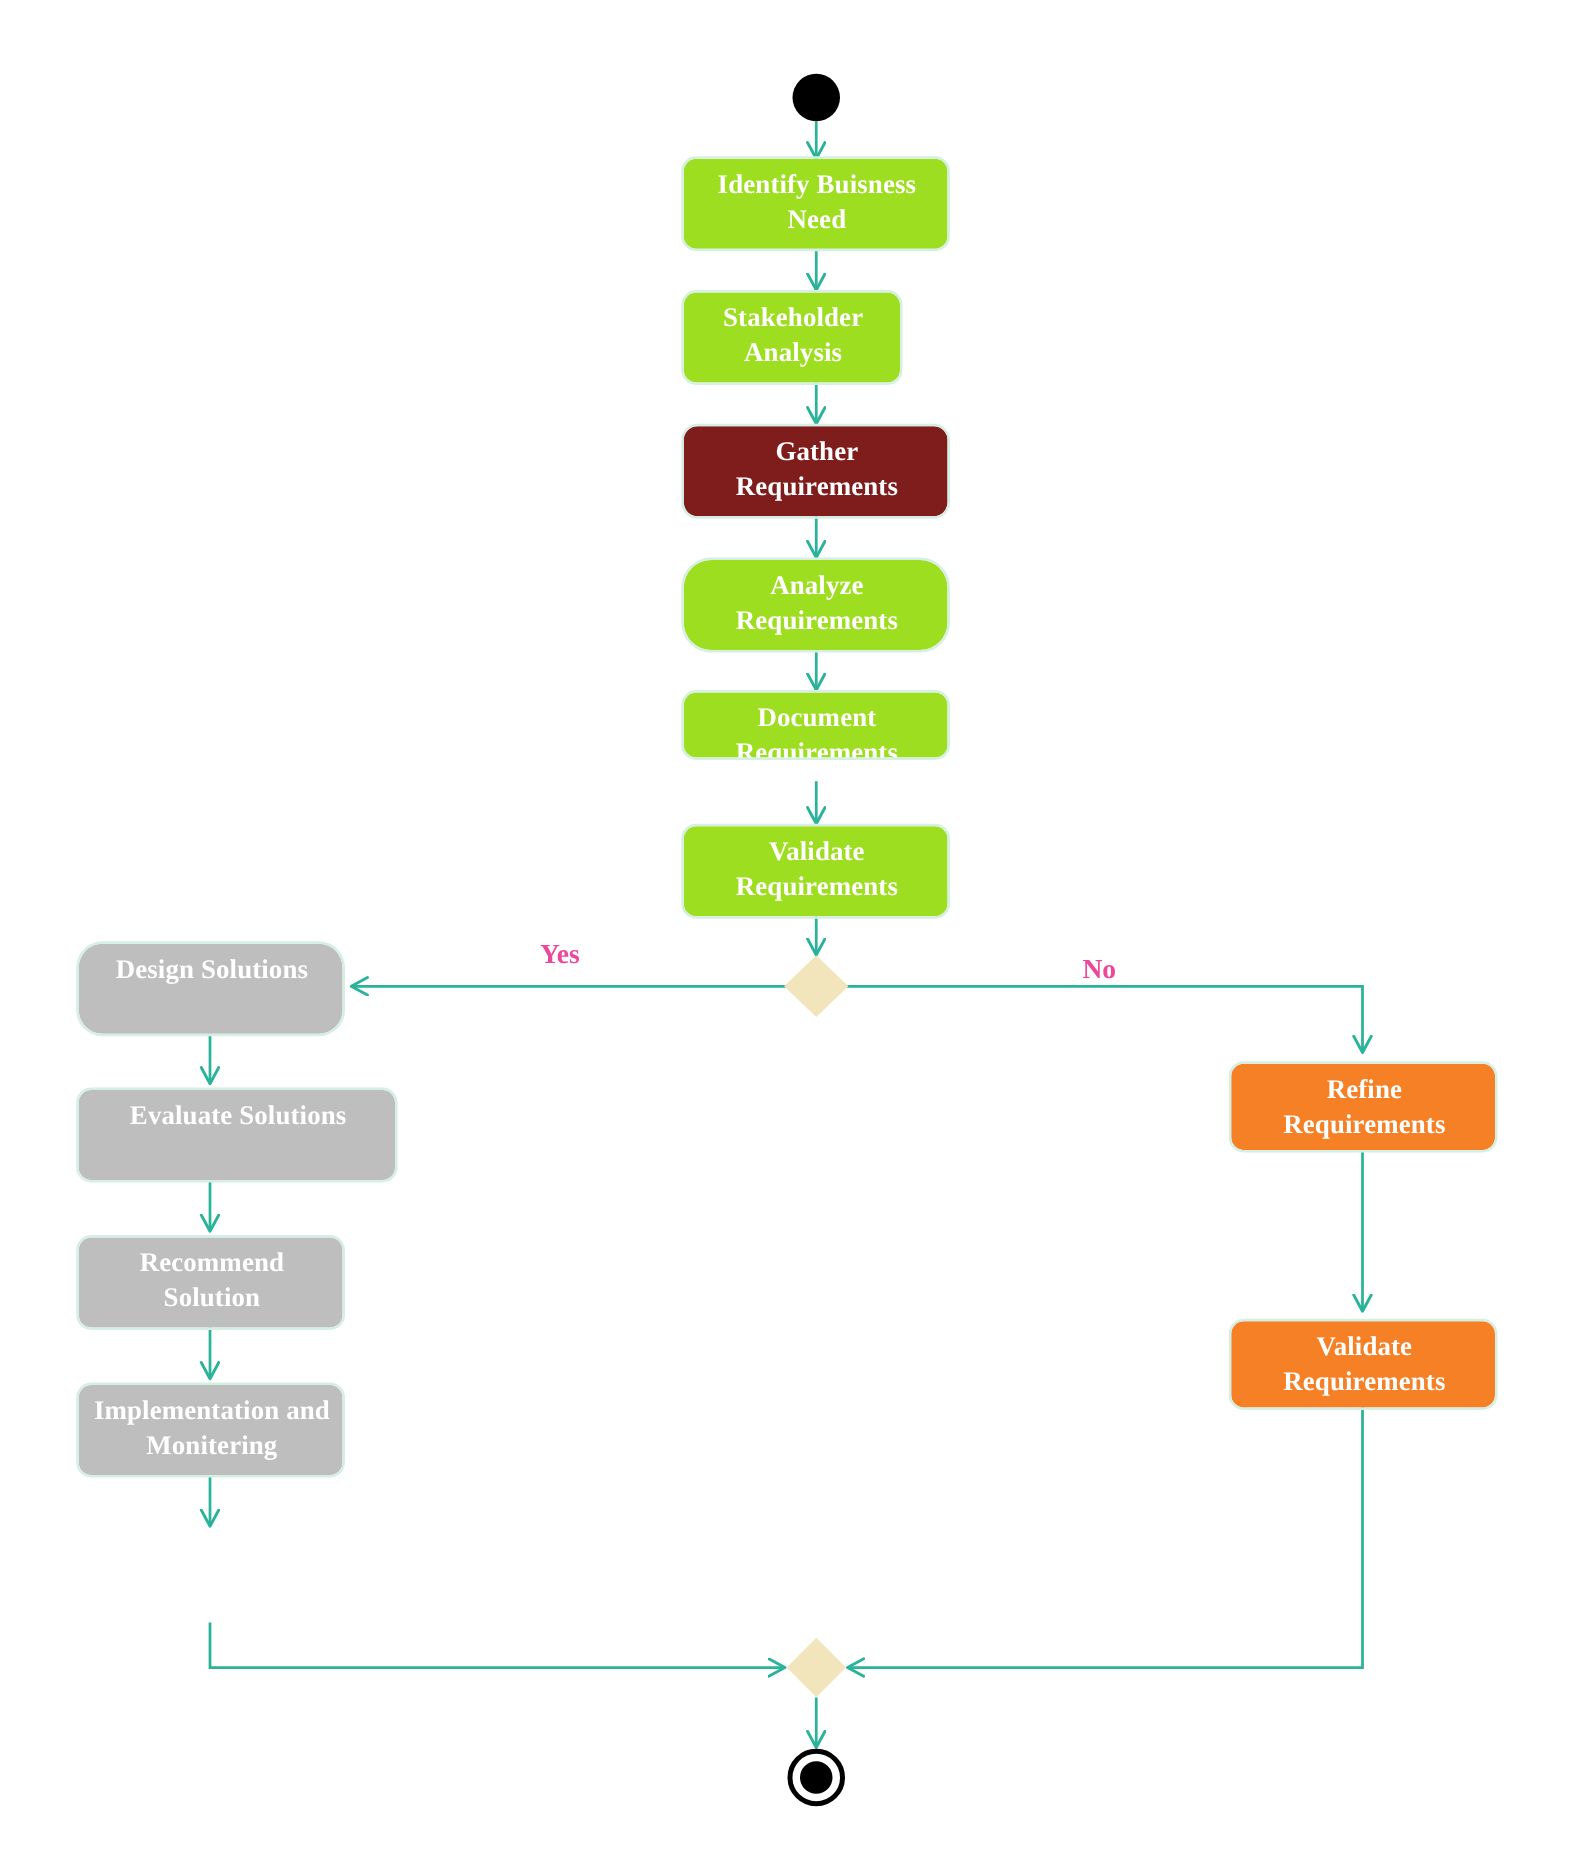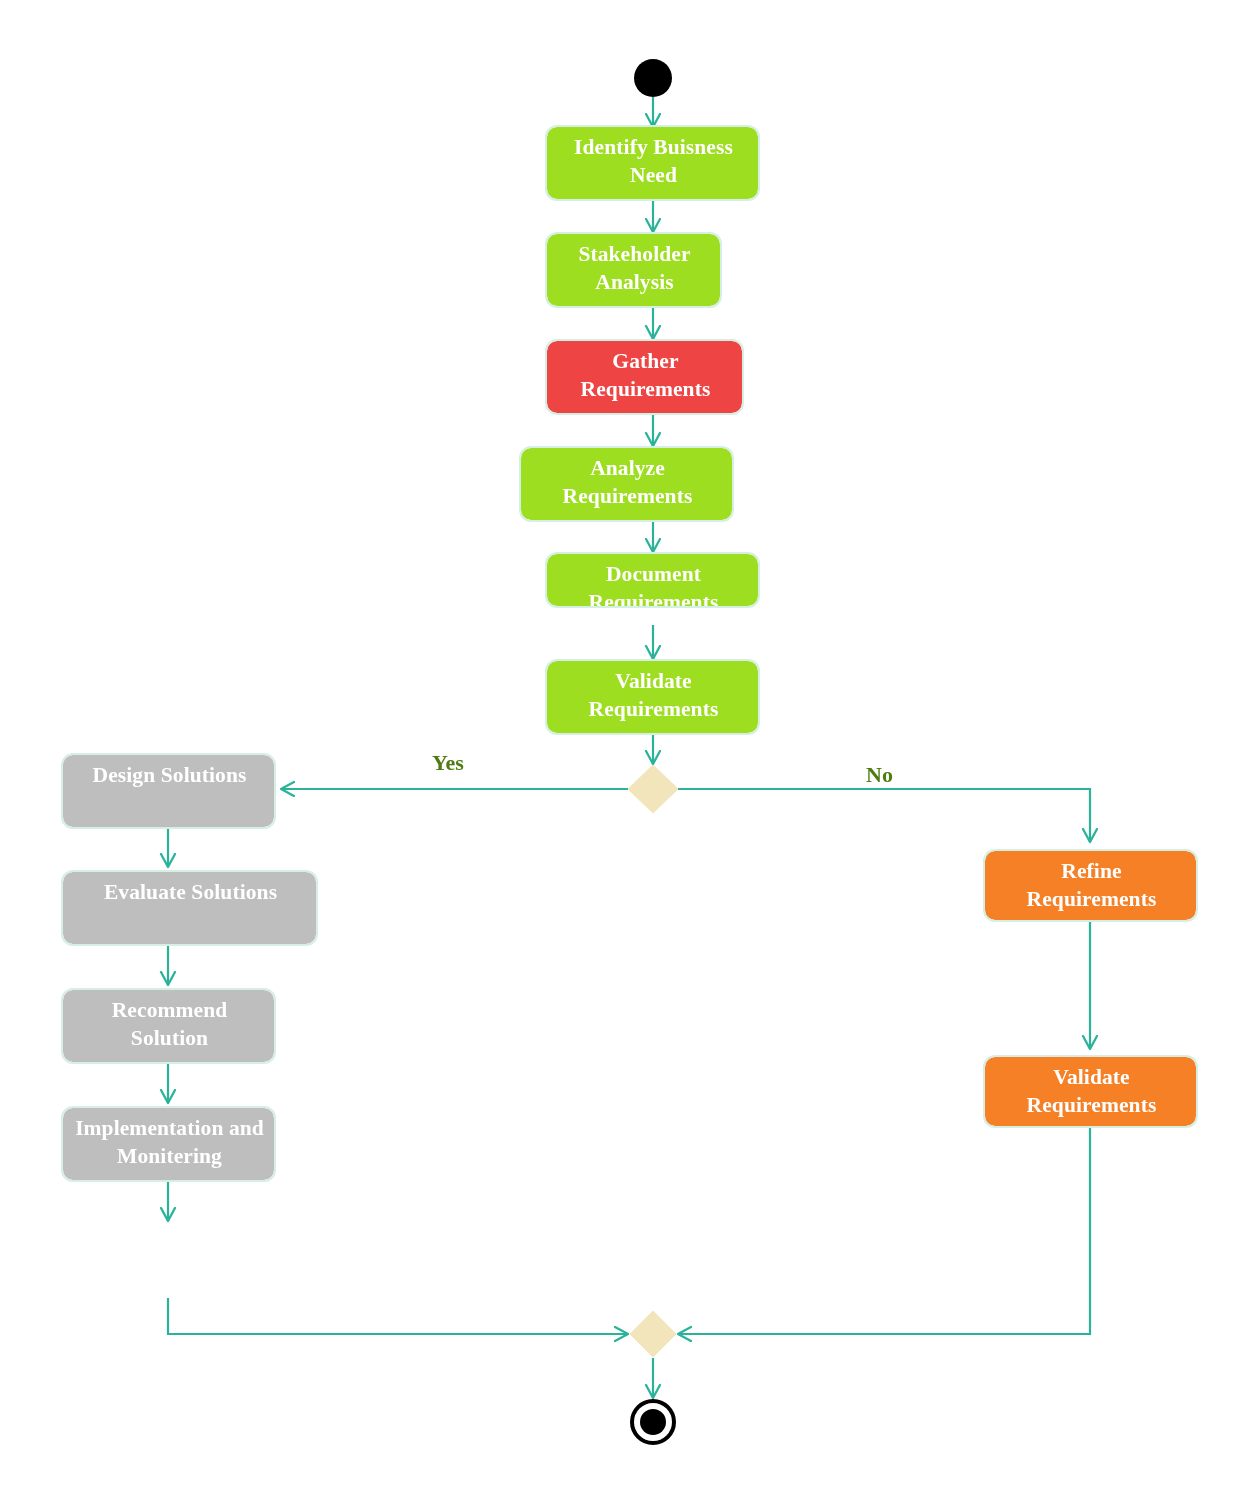--- a/index.html
+++ b/index.html
@@ -37,21 +37,21 @@
     white-space: normal;
     box-shadow: 0 0 0 2px rgba(255,255,255,0.0);
     letter-spacing: 0.1px;
   }
   .node-box .inner {
     display: block;
     text-align: center;
   }
   .edge-label {
     position: absolute;
-    color: #4d7c0f;
+    color: #ec4899;
     font-weight: bold;
     font-size: 22px;
     font-family: "Liberation Serif", "DejaVu Serif", serif;
   }
 </style>
 </head>
 <body>
 
 <div id="diagram-root">
 
@@ -110,37 +110,37 @@
   </svg>
 
   <div class="node-box" style="left:547px; top:127px; width:211px; height:72px; background:#9ede20; outline:2px solid #d6efe3;">
     <span class="inner">Identify Buisness Need</span>
   </div>
 
   <div class="node-box" style="left:547px; top:234px; width:173px; height:72px; background:#9ede20; outline:2px solid #d6efe3;">
     <span class="inner">Stakeholder Analysis</span>
   </div>
 
-  <div class="node-box" style="left:547px; top:341px; width:195px; height:72px; background:#ef4444; outline:2px solid #d6efe3;">
+  <div class="node-box" style="left:547px; top:341px; width:211px; height:72px; background:#7f1d1d; outline:2px solid #d6efe3;border-radius:11px;">
     <span class="inner">Gather Requirements</span>
   </div>
 
-  <div class="node-box" style="left:521px; top:448px; width:211px; height:72px; background:#9ede20; outline:2px solid #d6efe3;">
+  <div class="node-box" style="left:547px; top:448px; width:211px; height:72px; background:#9ede20; outline:2px solid #d6efe3;border-radius:22px;">
     <span class="inner">Analyze Requirements</span>
   </div>
 
   <div class="node-box" style="left:547px; top:554px; width:211px; height:52px; background:#9ede20; outline:2px solid #d6efe3;">
     <span class="inner">Document Requirements</span>
   </div>
 
   <div class="node-box" style="left:547px; top:661px; width:211px; height:72px; background:#9ede20; outline:2px solid #d6efe3;">
     <span class="inner">Validate Requirements</span>
   </div>
 
-  <div class="node-box" style="left:63px; top:755px; width:211px; height:72px; background:#bebebe; outline:2px solid #d6efe3;">
+  <div class="node-box" style="left:63px; top:755px; width:211px; height:72px; background:#bebebe; outline:2px solid #d6efe3;border-radius:19px;">
     <span class="inner">Design Solutions</span>
   </div>
 
   <div class="node-box" style="left:63px; top:872px; width:253px; height:72px; background:#bebebe; outline:2px solid #d6efe3;">
     <span class="inner">Evaluate Solutions</span>
   </div>
 
   <div class="node-box" style="left:63px; top:990px; width:211px; height:72px; background:#bebebe; outline:2px solid #d6efe3;">
     <span class="inner">Recommend Solution</span>
   </div>

